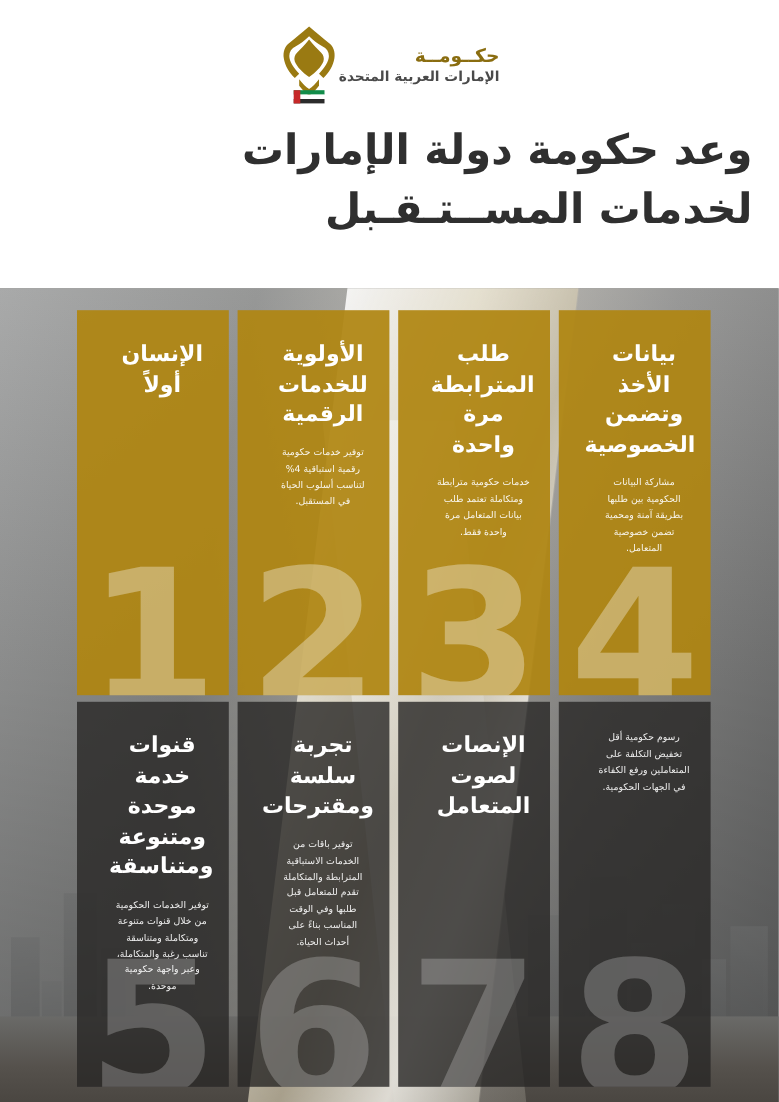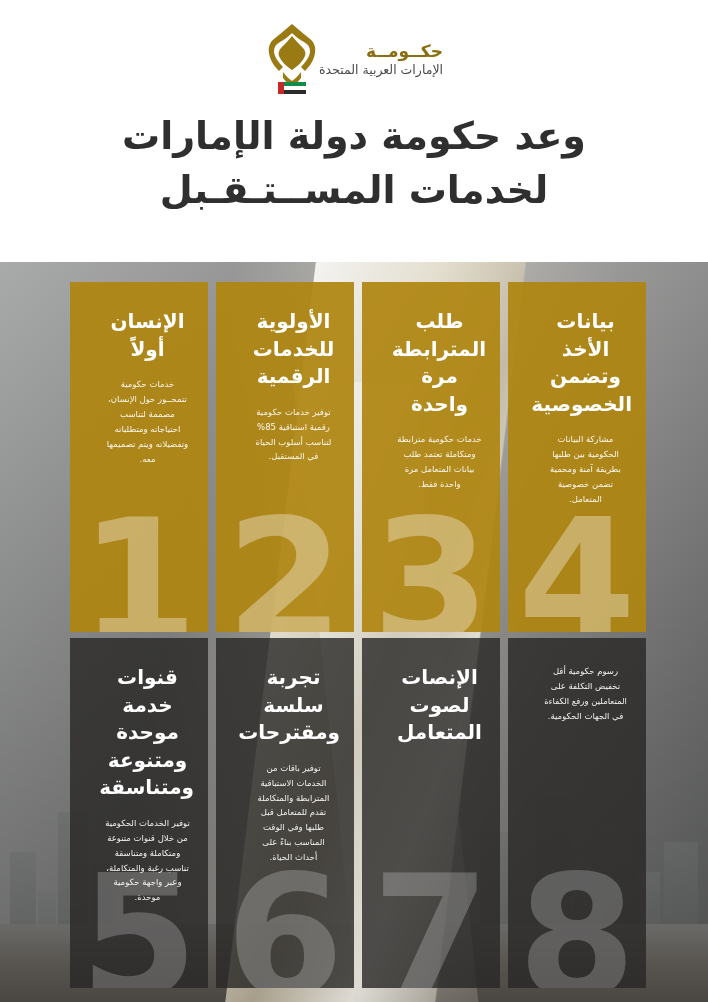--- a/index.html
+++ b/index.html
@@ -37,36 +37,35 @@
     color: #8a6d10;
   }
   .emblem-text .l1 {
     font-size: 17px;
     font-weight: bold;
     letter-spacing: 1px;
     color: #8a6d10;
   }
   .emblem-text .l2 {
     font-size: 12.5px;
-    font-weight: normal;
+    font-weight: bold;
     color: #4a4a4a;
   }
   .falcon {
     width: 54px;
     height: 74px;
     position: relative;
     display: flex;
     align-items: center;
     justify-content: center;
   }
   .falcon svg { display: block; }
 
   .title-block {
     margin-top: 14px;
-    text-align: center;
     padding: 0 24px;
   }
   .title-block .tl {
     font-size: 38px;
     font-weight: bold;
     color: #2f2f2f;
     letter-spacing: 1px;
     line-height: 1.42;
     white-space: nowrap;
   }
@@ -226,27 +225,26 @@
       </div>
 
       <div class="card gold">
         <h3>طلب المترابطة مرة واحدة</h3>
         <p>خدمات حكومية مترابطة ومتكاملة تعتمد طلب بيانات المتعامل مرة واحدة فقط.</p>
         <div class="num">3</div>
       </div>
 
       <div class="card gold">
         <h3>الأولوية للخدمات الرقمية</h3>
-        <p>توفير خدمات حكومية رقمية استباقية 85% لتناسب أسلوب الحياة في المستقبل.</p>
+        <p>توفير خدمات حكومية رقمية استباقية 4% لتناسب أسلوب الحياة في المستقبل.</p>
         <div class="num">2</div>
       </div>
 
       <div class="card gold">
         <h3>الإنسان أولاً</h3>
-        <p>خدمات حكومية تتمحــور حول الإنسان، مصممة لتناسب احتياجاته ومتطلباته وتفضيلاته ويتم تصميمها معه.</p>
         <div class="num">1</div>
       </div>
 
       <div class="card dark">
         <p>رسوم حكومية أقل تخفيض التكلفة على المتعاملين ورفع الكفاءة في الجهات الحكومية.</p>
         <div class="num">8</div>
       </div>
 
       <div class="card dark">
         <h3>الإنصات لصوت المتعامل</h3>

